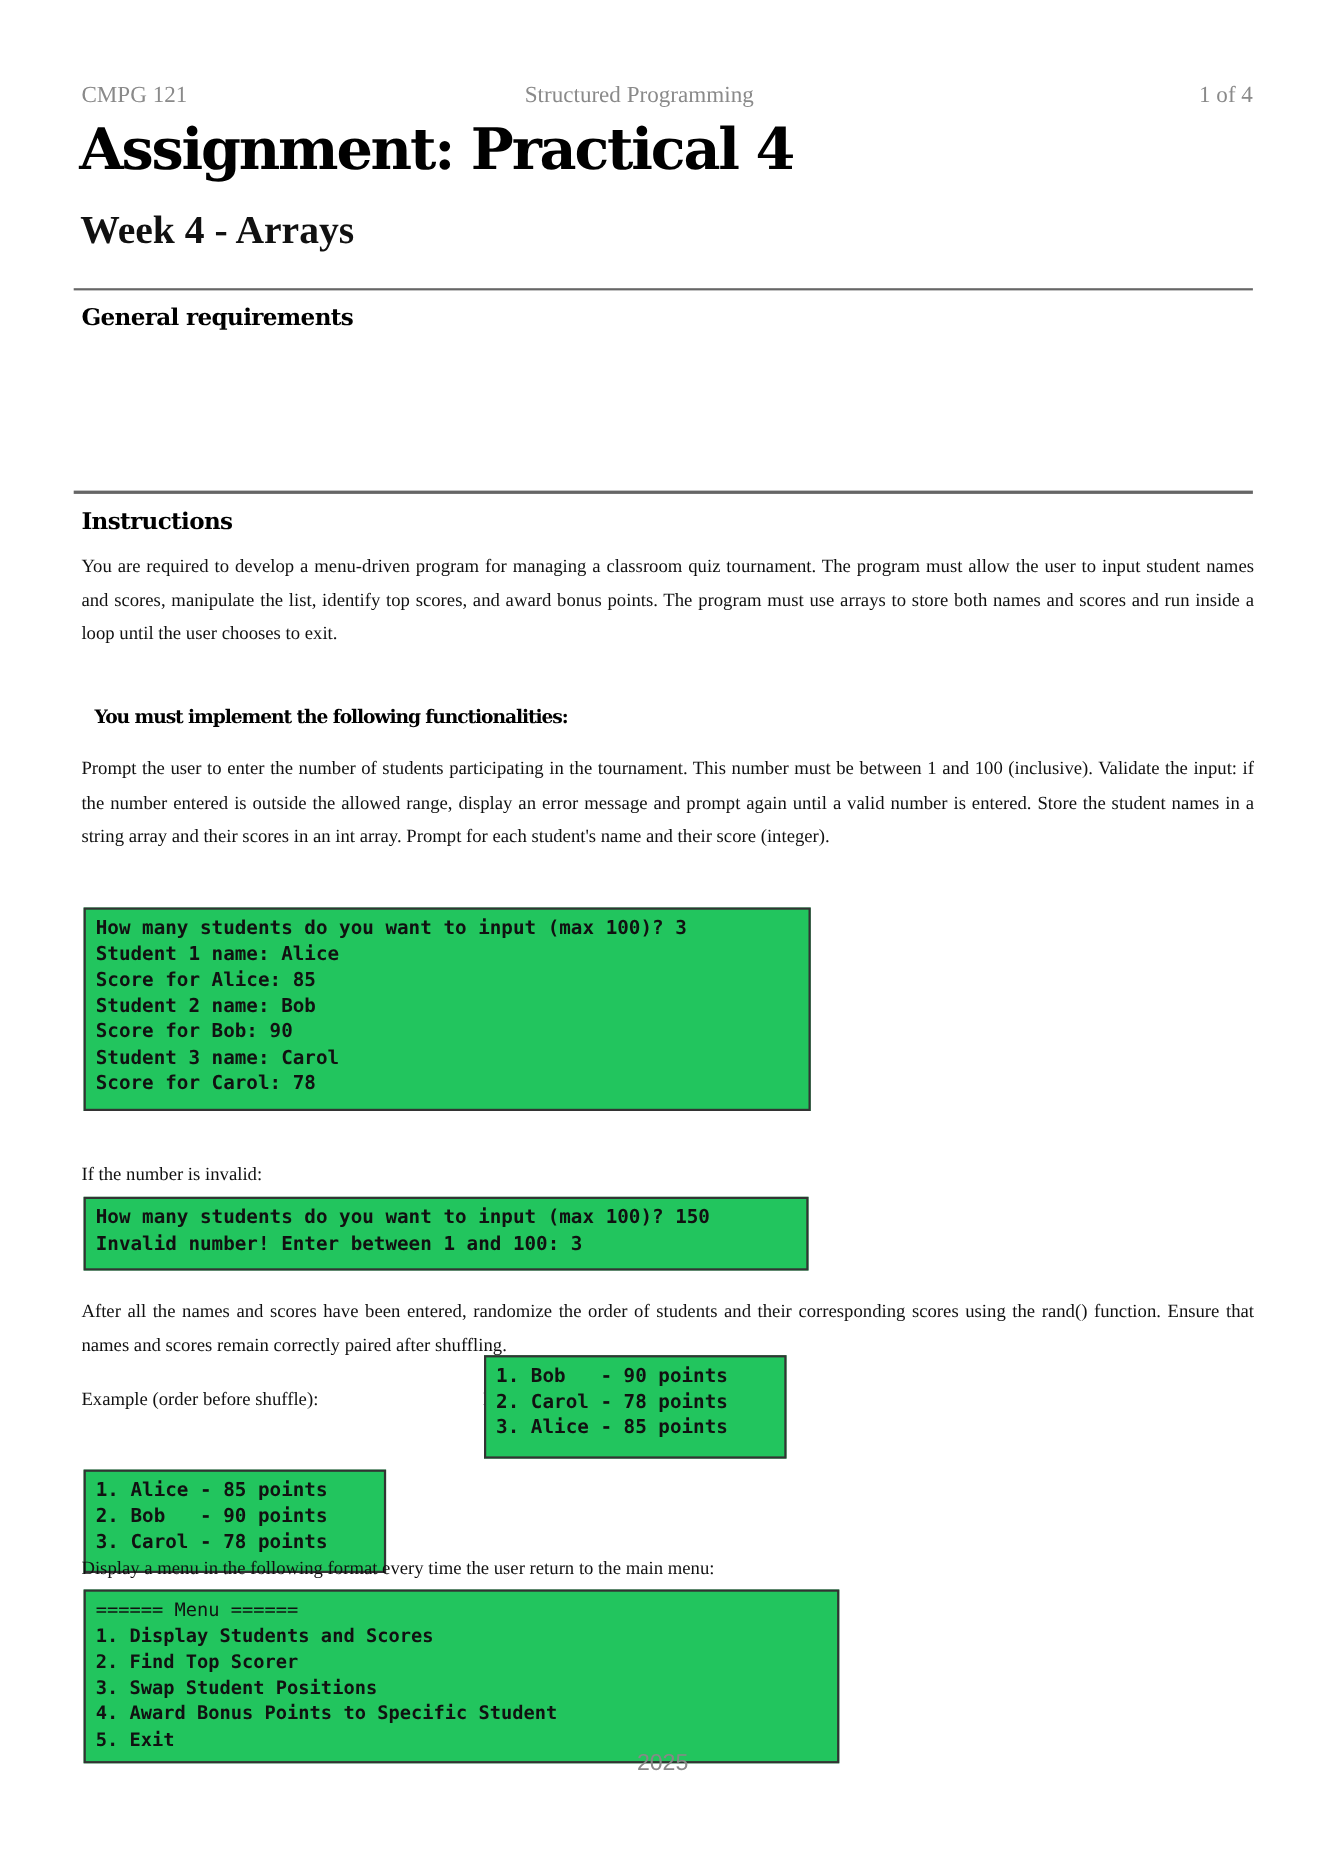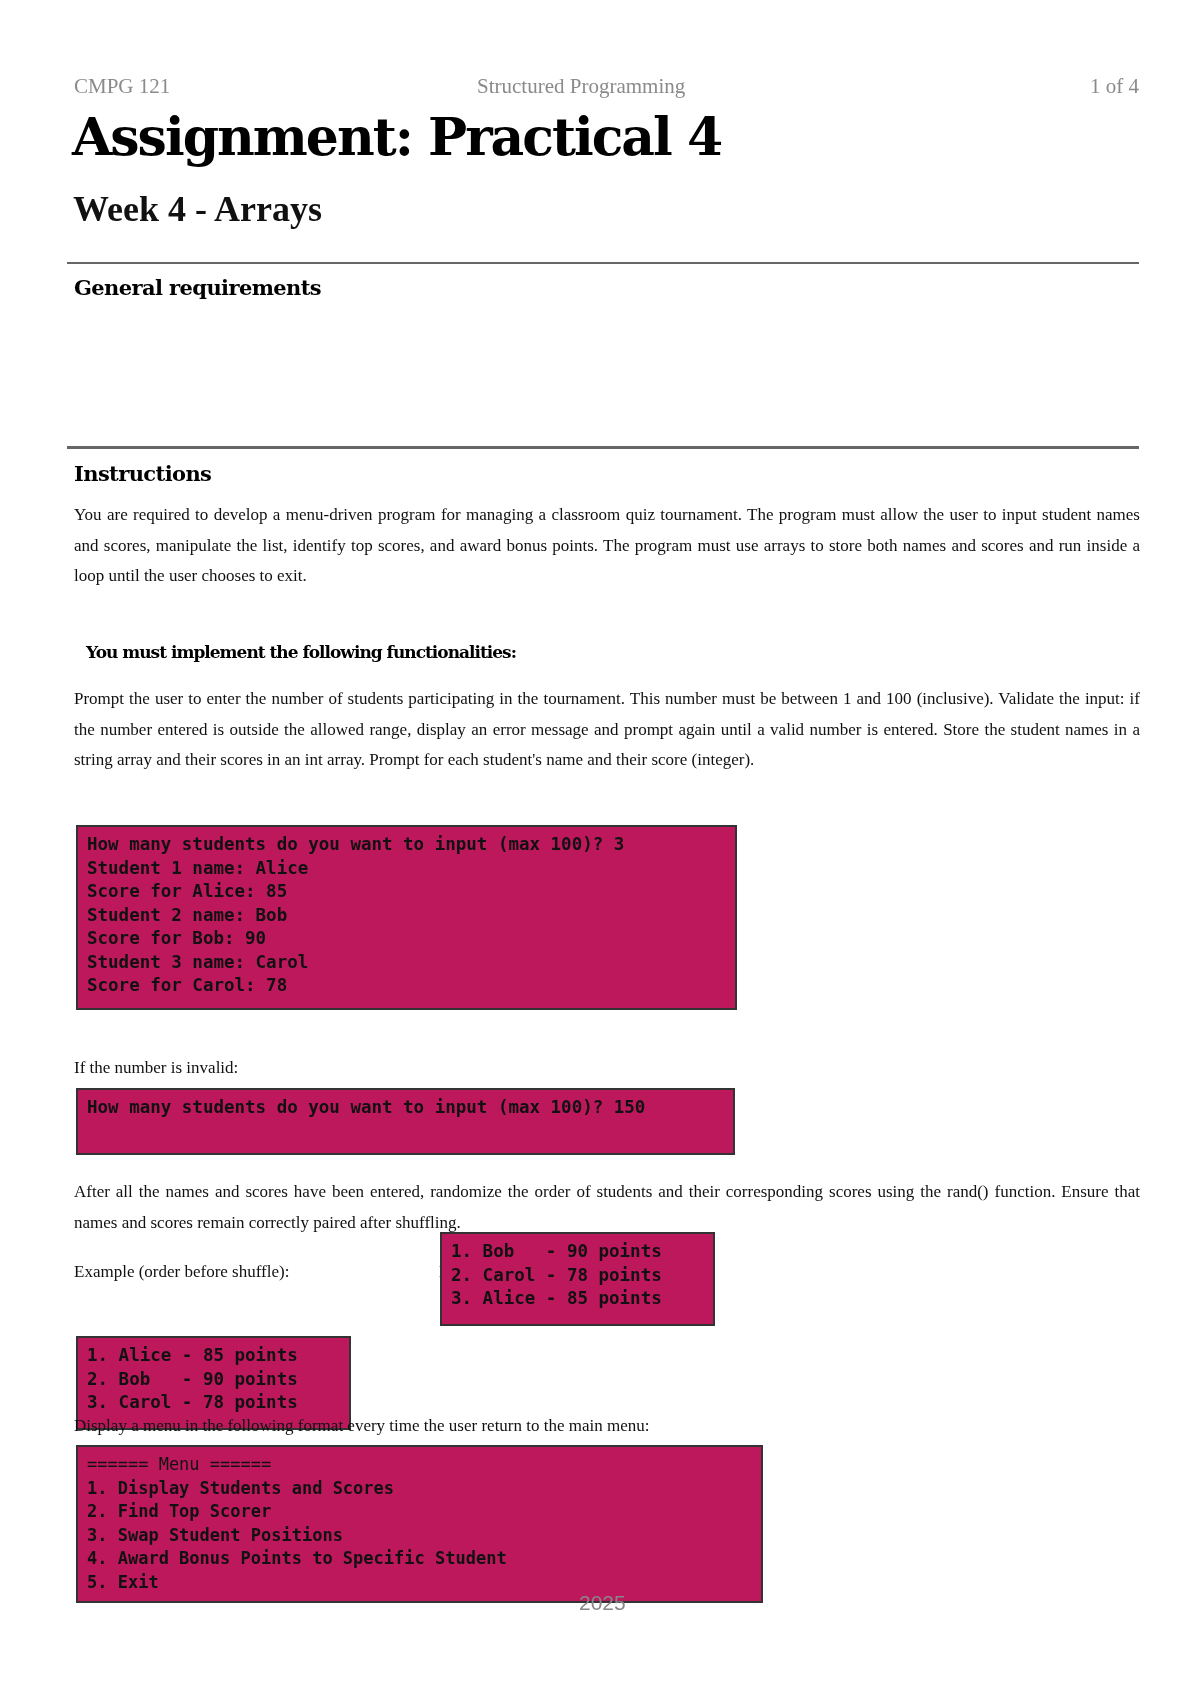--- a/index.html
+++ b/index.html
@@ -128,21 +128,21 @@
       position: absolute;
       margin: 0;
       font-family: "Liberation Serif", serif;
       font-size: 17px;
       color: #111;
     }
     .console {
       position: absolute;
       border: 2px solid #333;
       box-sizing: border-box;
-      background: #be185d;
+      background: #22c55e;
       padding: 6px 9px;
       font-family: "DejaVu Sans Mono", "Liberation Mono", monospace;
       font-weight: bold;
       font-size: 17.5px;
       line-height: 23.5px;
       color: #111;
       white-space: pre;
       margin: 0;
     }
     .console .line { display: block; height: 23.5px; }
@@ -186,21 +186,21 @@
   <p class="para" style="top:500px;">You are required to develop a menu-driven program for managing a classroom quiz tournament.  The program must allow the user to input student names and scores, manipulate the list, identify top scores, and award bonus points.  The program must use arrays to store both names and scores and run inside a loop until the user chooses to exit.</p>
 
   <p class="para-bold" style="top:630px;">You must implement the following functionalities:</p>
 
   <p class="para" style="top:684px;">Prompt the user to enter the number of students participating in the tournament.  This number must be between 1 and 100 (inclusive).  Validate the input:  if the number entered is outside the allowed range, display an error message and prompt again until a valid number is entered.  Store the student names in a string array and their scores in an int array.  Prompt for each student's name and their score (integer).</p>
 
   <pre class="console" style="top:825px; left:9px; width:661px; height:185px;"><span class="line">How many students do you want to input (max 100)? 3</span><span class="line">Student 1 name: Alice</span><span class="line">Score for Alice: 85</span><span class="line">Student 2 name: Bob</span><span class="line">Score for Bob: 90</span><span class="line">Student 3 name: Carol</span><span class="line">Score for Carol: 78</span></pre>
 
   <p class="label" style="top:1058px; left:7px;">If the number is invalid:</p>
 
-  <pre class="console" style="top:1088px; left:9px; width:659px; height:67px;"><span class="line">How many students do you want to input (max 100)? 150</span></pre>
+  <pre class="console" style="top:1088px; left:9px; width:659px; height:67px;"><span class="line">How many students do you want to input (max 100)? 150</span><span class="line">Invalid number! Enter between 1 and 100: 3</span></pre>
 
   <p class="para" style="top:1177px;">After all the names and scores have been entered, randomize the order of students and their corresponding scores using the rand() function.  Ensure that names and scores remain correctly paired after shuffling.</p>
 
   <p class="label" style="top:1262px; left:7px;">Example (order before shuffle):</p>
   <p class="label" style="top:1262px; left:372px;">Example (order after shuffle):</p>
 
   <pre class="console" style="top:1292px; left:9px; width:275px; height:94px;margin-top:44px;"><span class="line">1. Alice - 85 points</span><span class="line">2. Bob   - 90 points</span><span class="line">3. Carol - 78 points</span></pre>
 
   <pre class="console" style="top:1232px; left:373px; width:275px; height:94px;"><span class="line">1. Bob   - 90 points</span><span class="line">2. Carol - 78 points</span><span class="line">3. Alice - 85 points</span></pre>
 

